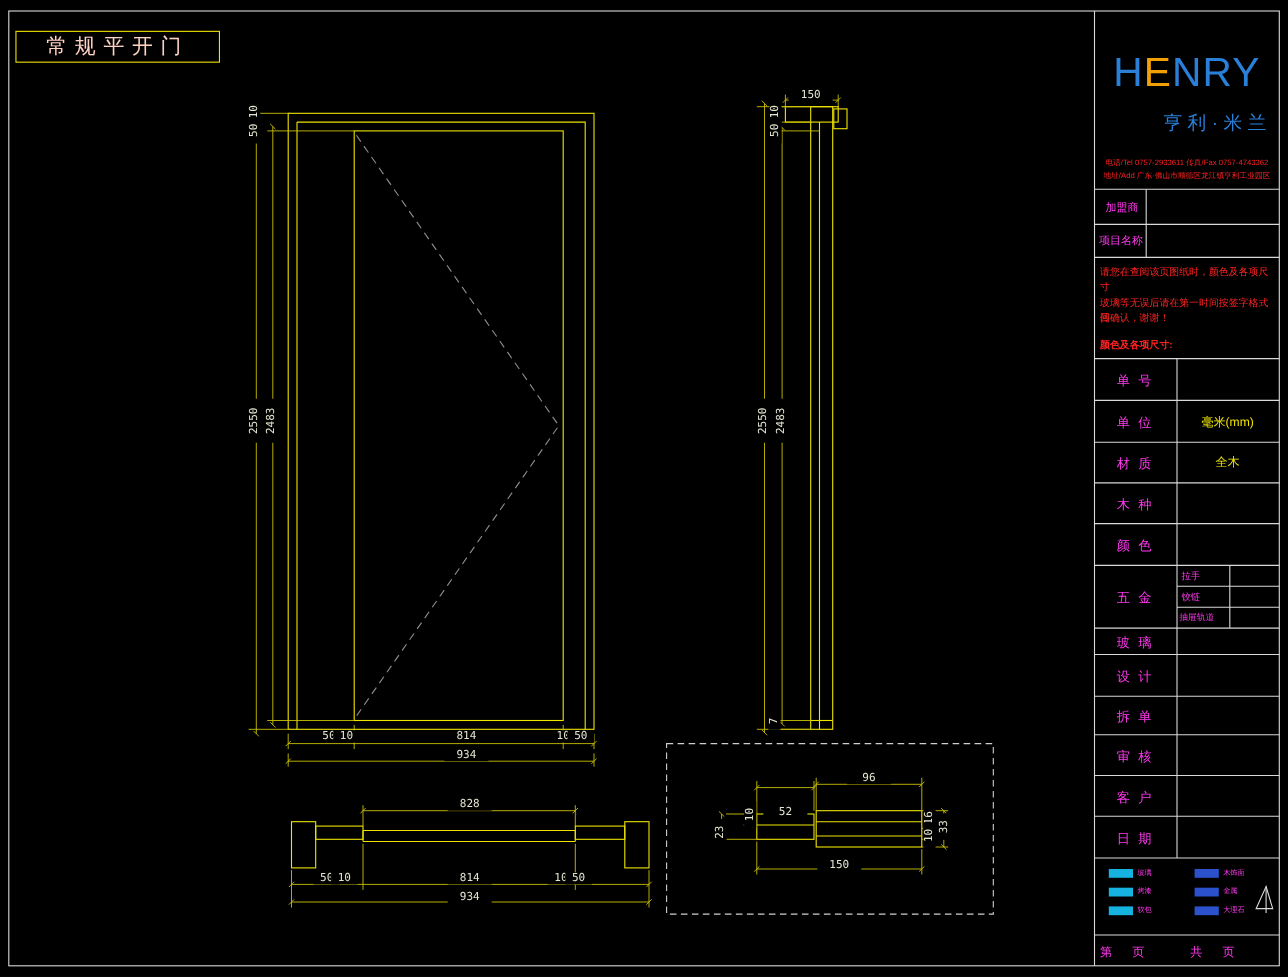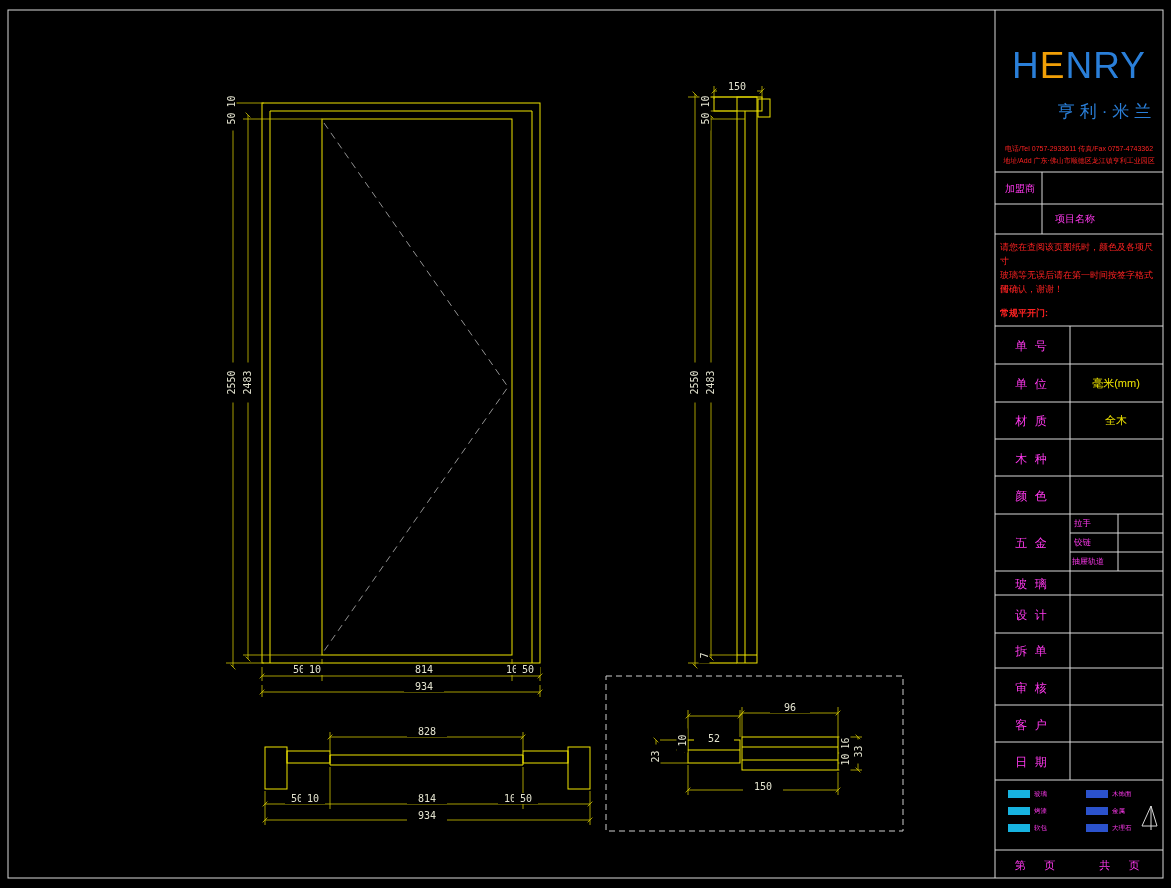--- a/index.html
+++ b/index.html
@@ -22,21 +22,21 @@
   .contact{position:absolute;left:997px;width:164px;text-align:center;
            color:var(--red,#ff2222);font-size:7px;line-height:10px;white-space:nowrap;overflow:hidden;}
   .tlabel{position:absolute;color:var(--magenta,#ff38ee);text-align:center;font-size:12px;letter-spacing:2px;}
   .tvalue{position:absolute;color:var(--yellow,#f2e400);text-align:center;font-size:11px;}
   .note{position:absolute;left:1000px;width:160px;color:var(--red,#ff2222);font-size:9px;line-height:14px;}
   .sub{position:absolute;color:var(--magenta,#ff38ee);font-size:8.5px;}
   .lg{position:absolute;color:var(--magenta,#ff38ee);font-size:6.5px;line-height:8px;}
   .sw{position:absolute;width:22px;height:8px;}
   .sw-a{background:var(--cyan,#17b3e0);}
   .sw-b{background:var(--swblue,#2b52cc);}
-  .footer{position:absolute;color:var(--magenta,#ff38ee);font-size:11px;white-space:pre;text-align:center;}
+  .footer{position:absolute;color:var(--magenta,#ff38ee);font-size:11px;white-space:pre;text-align:left;}
 </style>
 </head>
 <body>
 
 <div class="canvas">
 
   <svg class="lines" width="1171" height="888" viewBox="0 0 1171 888">
     <defs>
       <marker id="tk" markerWidth="8" markerHeight="8" refX="4" refY="4" orient="auto">
         <path d="M1,7 L7,1" stroke="#cfc400" stroke-width="1"></path>
@@ -149,20 +149,23 @@
       <line x1="845" y1="753" x2="845" y2="763"></line>
       <line x1="858" y1="737" x2="858" y2="770" marker-start="url(#tk)" marker-end="url(#tk)"></line>
     </g>
 
     <g stroke="#d9d9d9" stroke-width="1" fill="none">
       <polygon points="1142,826 1151,806 1157,826"></polygon>
       <line x1="1151" y1="806" x2="1151" y2="830"></line>
     </g>
   </svg>
 
+  <div class="title-box">
+    <span>常规平开门</span>
+  </div>
 
   <span class="dim vdim" style="left:211px;top:377px;width:40px">2550</span>
   <span class="dim vdim" style="left:227px;top:377px;width:40px">2483</span>
   <span class="dim vdim" style="left:219px;top:96px;width:24px">10</span>
   <span class="dim vdim" style="left:219px;top:113px;width:24px">50</span>
   <span class="dim" style="left:287px;top:664px;width:24px">50</span>
   <span class="dim" style="left:303px;top:664px;width:24px">10</span>
   <span class="dim" style="left:404px;top:664px;width:40px">814</span>
   <span class="dim" style="left:500px;top:664px;width:24px">10</span>
   <span class="dim" style="left:516px;top:664px;width:24px">50</span>
@@ -193,26 +196,26 @@
   <span class="dim vdim" style="left:846px;top:746px;width:24px">33</span>
 
   <div class="logo">
     <span>H</span><span class="accent">E</span><span>N</span><span>R</span><span>Y</span>
   </div>
   <div class="brand">亨利·米兰</div>
   <div class="contact" style="top:144px">电话/Tel 0757-2933611    传真/Fax 0757-4743362</div>
   <div class="contact" style="top:156px">地址/Add 广东·佛山市顺德区龙江镇亨利工业园区</div>
 
   <div class="tlabel" style="left:998px;top:182px;width:44px;font-size:10px;letter-spacing:0">加盟商</div>
-  <div class="tlabel" style="left:1052px;top:212px;width:46px;font-size:10px;letter-spacing:0">项目名称</div>
+  <div class="tlabel" style="left:996px;top:212px;width:46px;font-size:10px;letter-spacing:0">项目名称</div>
 
   <div class="note" style="top:240px">请您在查阅该页图纸时，颜色及各项尺寸</div>
   <div class="note" style="top:268px">玻璃等无误后请在第一时间按签字格式回</div>
   <div class="note" style="top:282px">传确认，谢谢！</div>
-  <div class="note" style="top:306px;font-weight:bold">常规平开门:</div>
+  <div class="note" style="top:306px;font-weight:bold">颜色及各项尺寸:</div>
 
   <div class="tlabel" style="left:997px;top:338px;width:70px">单  号</div>
   <div class="tlabel" style="left:997px;top:376px;width:70px">单  位</div>
   <div class="tlabel" style="left:997px;top:413px;width:70px">材  质</div>
   <div class="tlabel" style="left:997px;top:451px;width:70px">木  种</div>
   <div class="tlabel" style="left:997px;top:488px;width:70px">颜  色</div>
   <div class="tlabel" style="left:997px;top:535px;width:70px">五  金</div>
   <div class="tlabel" style="left:997px;top:576px;width:70px">玻  璃</div>
   <div class="tlabel" style="left:997px;top:607px;width:70px">设  计</div>
   <div class="tlabel" style="left:997px;top:643px;width:70px">拆  单</div>

